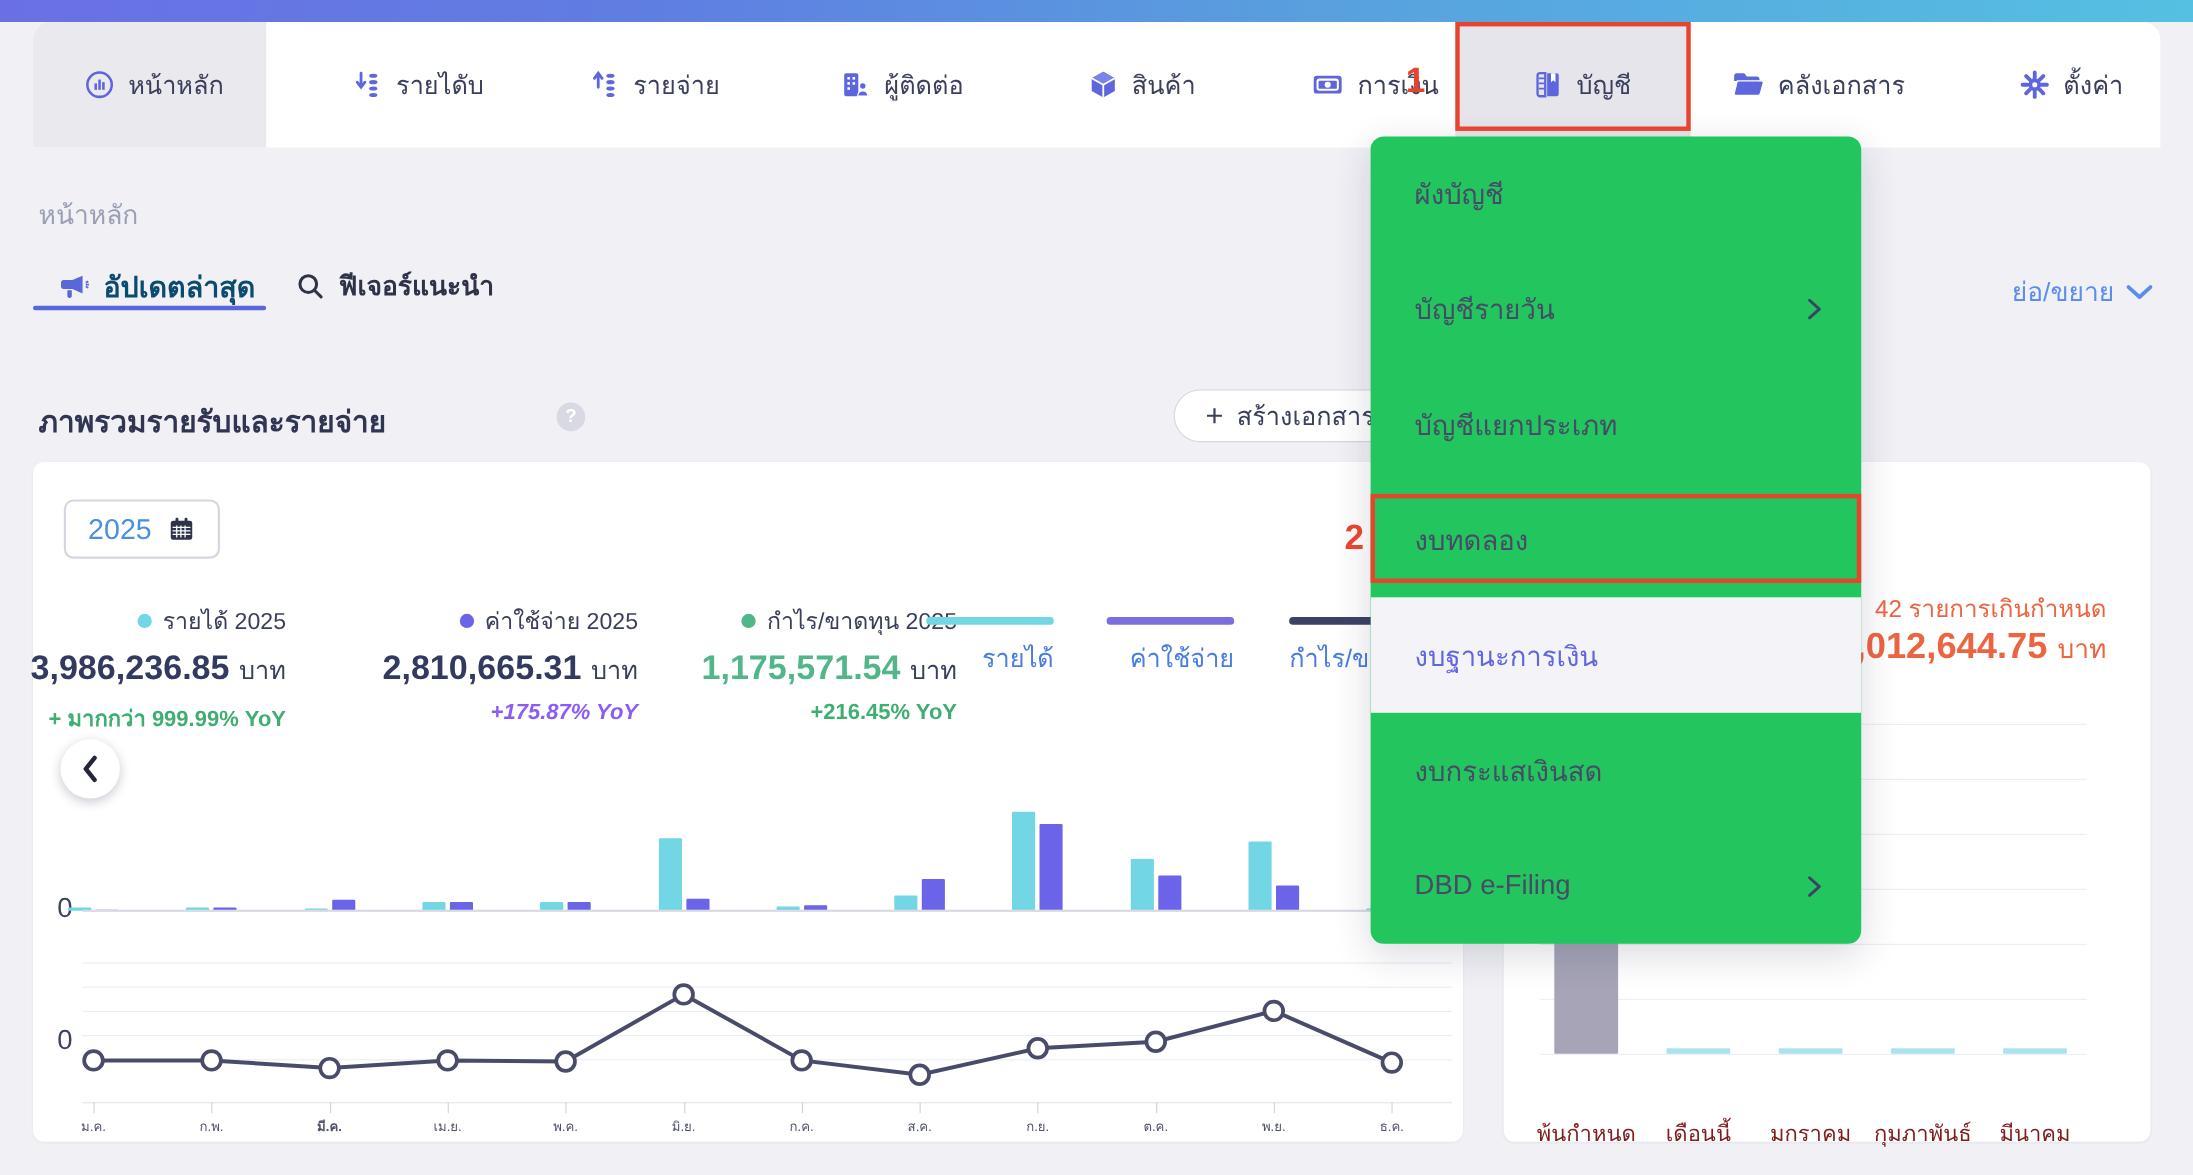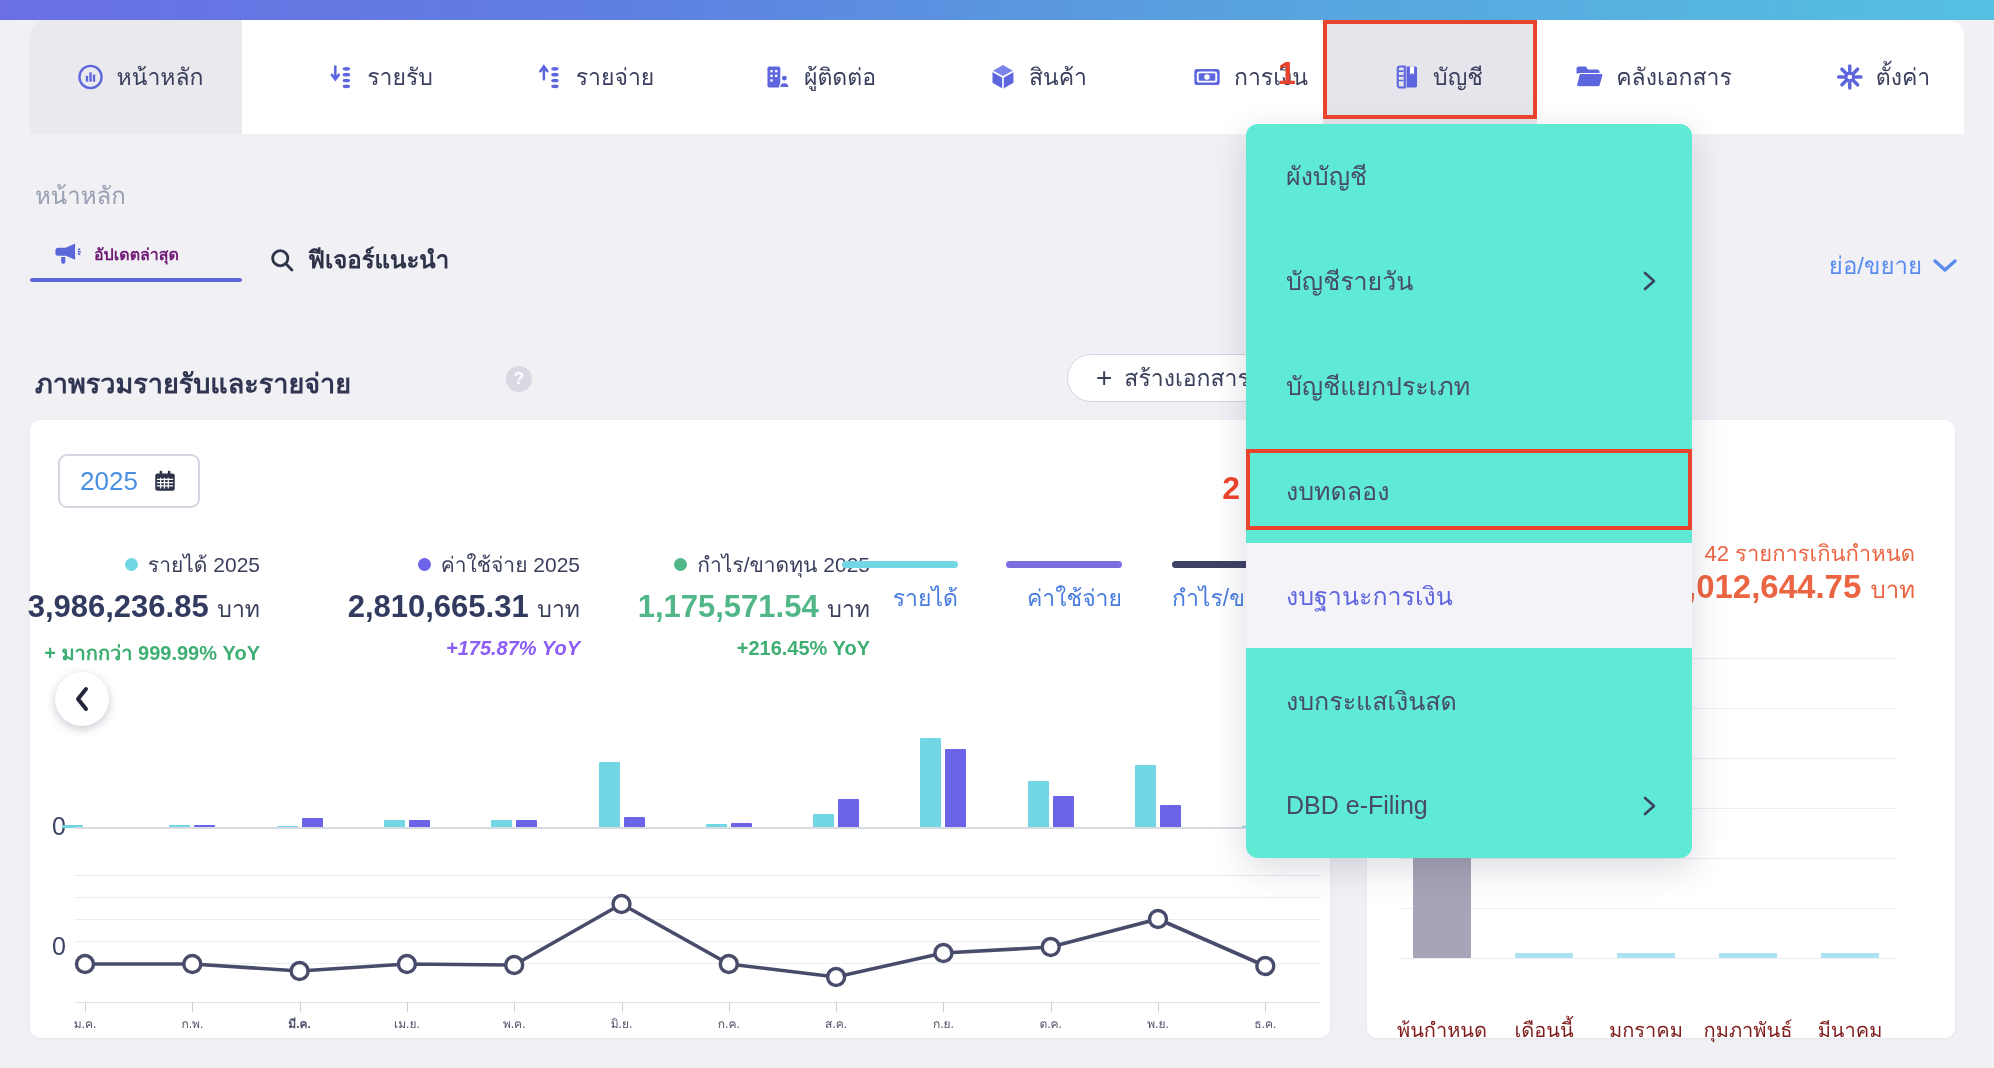--- a/index.html
+++ b/index.html
@@ -20,21 +20,21 @@
   .nav-tab-bg.first { border-radius:16px 0 0 0; }
   .icon-svg { display:block; }
 
   
   .red-box { position:absolute; border:4px solid #e8432c; z-index:60; }
   .red-num { position:absolute; color:#e8432c; font-weight:bold; font-size:32px; z-index:60; }
 
   
   .breadcrumb { position:absolute; left:35px; top:176px; font-size:24px; color:#9aa0b4; }
   .tab { position:absolute; top:240px; display:flex; align-items:center; gap:12px; cursor:pointer; }
-  .tab .t1 { font-size:16px; font-weight:bold; color:#701a75; }
+  .tab .t1 { font-size:26px; font-weight:bold; color:#0c4a6e; }
   .tab .t2 { font-size:24px; font-weight:bold; color:#2f3349; }
   .tab-underline { position:absolute; left:30px; top:278px; width:212px; height:4px; background:#5a67d8; border-radius:2px; }
   .collapse { position:absolute; top:246px; right:36px; display:flex; align-items:center; gap:10px; cursor:pointer; }
   .collapse span { font-size:24px; color:#5b8def; }
 
   
   .section-title { position:absolute; left:35px; top:362px; font-size:27px; font-weight:bold; color:#303552; }
   .help-circle { position:absolute; left:506px; top:366px; width:26px; height:26px; border-radius:50%;
     background:#d8d9e2; color:#ffffff; font-size:17px; font-weight:bold; text-align:center; line-height:26px; }
   .create-btn { position:absolute; left:1067px; top:354px; height:48px; padding:0 28px; display:flex; align-items:center; gap:12px;
@@ -77,21 +77,21 @@
   
   .overdue-card { position:absolute; left:1367px; top:420px; width:588px; height:618px;
     background:#ffffff; border-radius:10px; box-shadow:0 1px 3px rgba(40,40,80,.06); z-index:1; }
   .overdue-count { position:absolute; right:40px; top:116px; font-size:22px; color:#ec6542; }
   .overdue-amount { position:absolute; right:40px; top:148px; font-size:33px; font-weight:bold; color:#ec6542; }
   .overdue-amount .unit { font-size:24px; font-weight:normal; }
   .od-grid { position:absolute; left:33px; width:497px; height:1px; background:#eceef2; }
   .od-lbl { position:absolute; top:594px; width:110px; text-align:center; font-size:20px; color:#7f1d1d; }
 
   
-  .dropdown { position:absolute; left:1246px; top:124px; width:446px; height:734px; background:#5eead4;
+  .dropdown { position:absolute; left:1246px; top:124px; width:446px; height:734px; background:#22c55e;
     border-radius:12px; box-shadow:0 10px 35px rgba(30,30,70,.16); z-index:40; display:flex; flex-direction:column; overflow:hidden; }
   .menu-item { flex:1; display:flex; align-items:center; justify-content:space-between;
     padding:0 34px 0 40px; cursor:pointer; }
   .menu-item span { font-size:25px; color:#474b66; }
   .menu-item.hl { background:#f4f4f8; }
   .menu-item.hl span { color:#6065e0; }
 </style>
 </head>
 <body>
 
@@ -113,21 +113,21 @@
   <div class="nav-item" style="left:350px;">
     <svg class="icon-svg" width="28" height="28" viewBox="0 0 24 24">
         <path d="M7 3v10M4 10l3 4 3-4" fill="none" stroke="#5e66dd" stroke-width="2.2" stroke-linecap="round"></path>
         <g fill="#5e66dd">
           <ellipse cx="16.5" cy="5" rx="3.2" ry="1.6"></ellipse>
           <ellipse cx="16.5" cy="10" rx="3.2" ry="1.6"></ellipse>
           <ellipse cx="16.5" cy="15" rx="3.2" ry="1.6"></ellipse>
           <ellipse cx="16.5" cy="20" rx="3.2" ry="1.6"></ellipse>
         </g>
       </svg>
-    <span class="lbl">รายรับ</span>
+    <span class="lbl">รายไดับ</span>
   </div>
   <div class="nav-item" style="left:565px;">
     <svg class="icon-svg" width="28" height="28" viewBox="0 0 24 24">
         <path d="M7 14V4M4 7l3-4 3 4" fill="none" stroke="#5e66dd" stroke-width="2.2" stroke-linecap="round"></path>
         <g fill="#5e66dd">
           <ellipse cx="16.5" cy="5" rx="3.2" ry="1.6"></ellipse>
           <ellipse cx="16.5" cy="10" rx="3.2" ry="1.6"></ellipse>
           <ellipse cx="16.5" cy="15" rx="3.2" ry="1.6"></ellipse>
           <ellipse cx="16.5" cy="20" rx="3.2" ry="1.6"></ellipse>
         </g>

